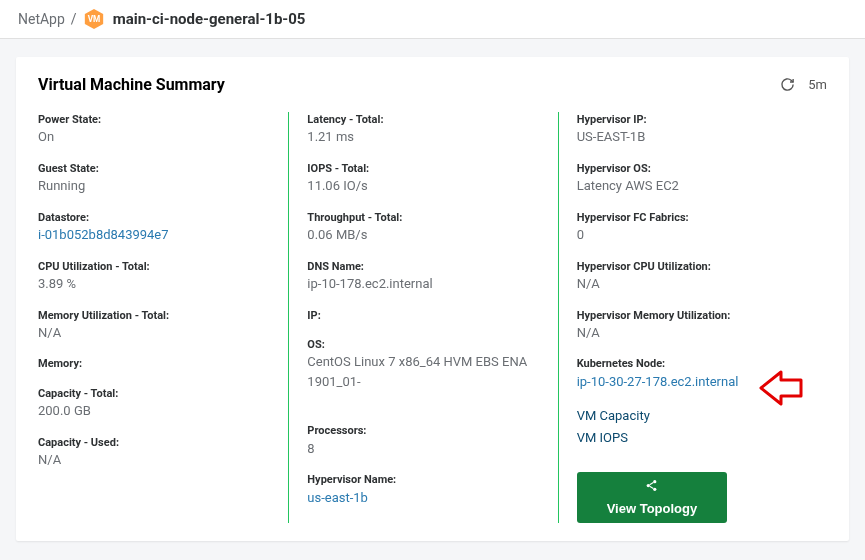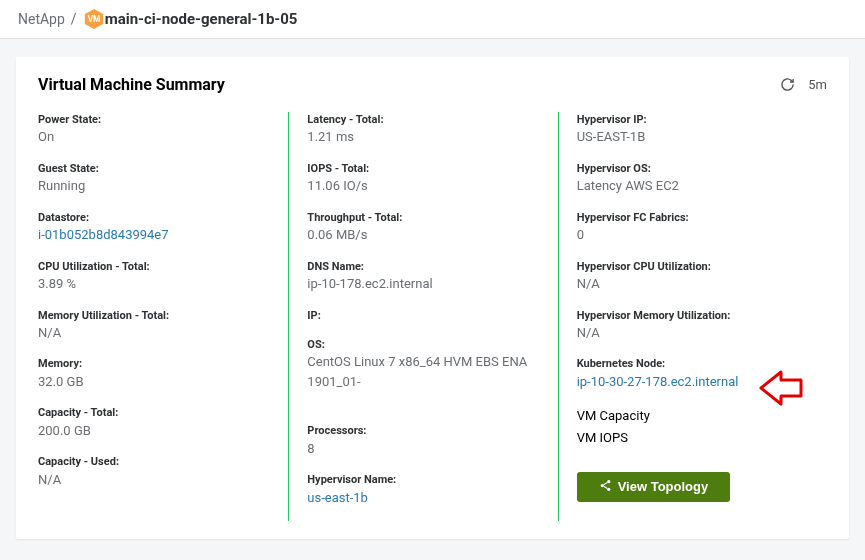--- a/index.html
+++ b/index.html
@@ -27,21 +27,21 @@
       color: #6a6e73;
       margin: 0 6px;
       font-size: 14px;
     }
     .vm-icon {
       display: inline-flex;
       align-items: center;
       justify-content: center;
       width: 22px;
       height: 22px;
-      margin-right: 0;
+      margin-right: 8px;
       vertical-align: middle;
     }
     .page-title {
       font-size: 15px;
       font-weight: 700;
       color: #2e3133;
     }
     .card {
       background: #fff;
       margin: 18px 16px;
@@ -89,38 +89,39 @@
       color: #6a6e73;
       font-size: 13px;
       line-height: 1.5;
       word-break: break-word;
     }
     .field-value.link {
       color: #2a7ab0;
       cursor: pointer;
     }
     .alert-links div {
-      color: #000000;
+      color: #0c4a6e;
       font-size: 13px;
       line-height: 1.7;
       cursor: pointer;
     }
     .topology-btn {
       display: inline-flex;
       align-items: center;
       gap: 6px;
-      background: #4d7c0f;
+      background: #15803d;
       color: #fff;
       border: none;
-      padding: 7px 22px;
+      padding: 7px 30px;
       font-size: 13px;
       font-weight: 600;
       border-radius: 3px;
       cursor: pointer;
       margin-top: 8px;
+      flex-direction: column;
     }
     .arrow-annotation {
       position: absolute;
       pointer-events: none;
     }
   </style>
 </head>
 <body>
 
 <div class="header">
@@ -167,21 +168,20 @@
       <div class="field">
           <div class="field-label">CPU Utilization - Total:</div>
           <div class="field-value">3.89 %</div>
         </div>
       <div class="field">
           <div class="field-label">Memory Utilization - Total:</div>
           <div class="field-value">N/A</div>
         </div>
       <div class="field">
           <div class="field-label">Memory:</div>
-          <div class="field-value">32.0 GB</div>
         </div>
       <div class="field">
           <div class="field-label">Capacity - Total:</div>
           <div class="field-value">200.0 GB</div>
         </div>
       <div class="field">
           <div class="field-label">Capacity - Used:</div>
           <div class="field-value">N/A</div>
         </div>
     </div>

